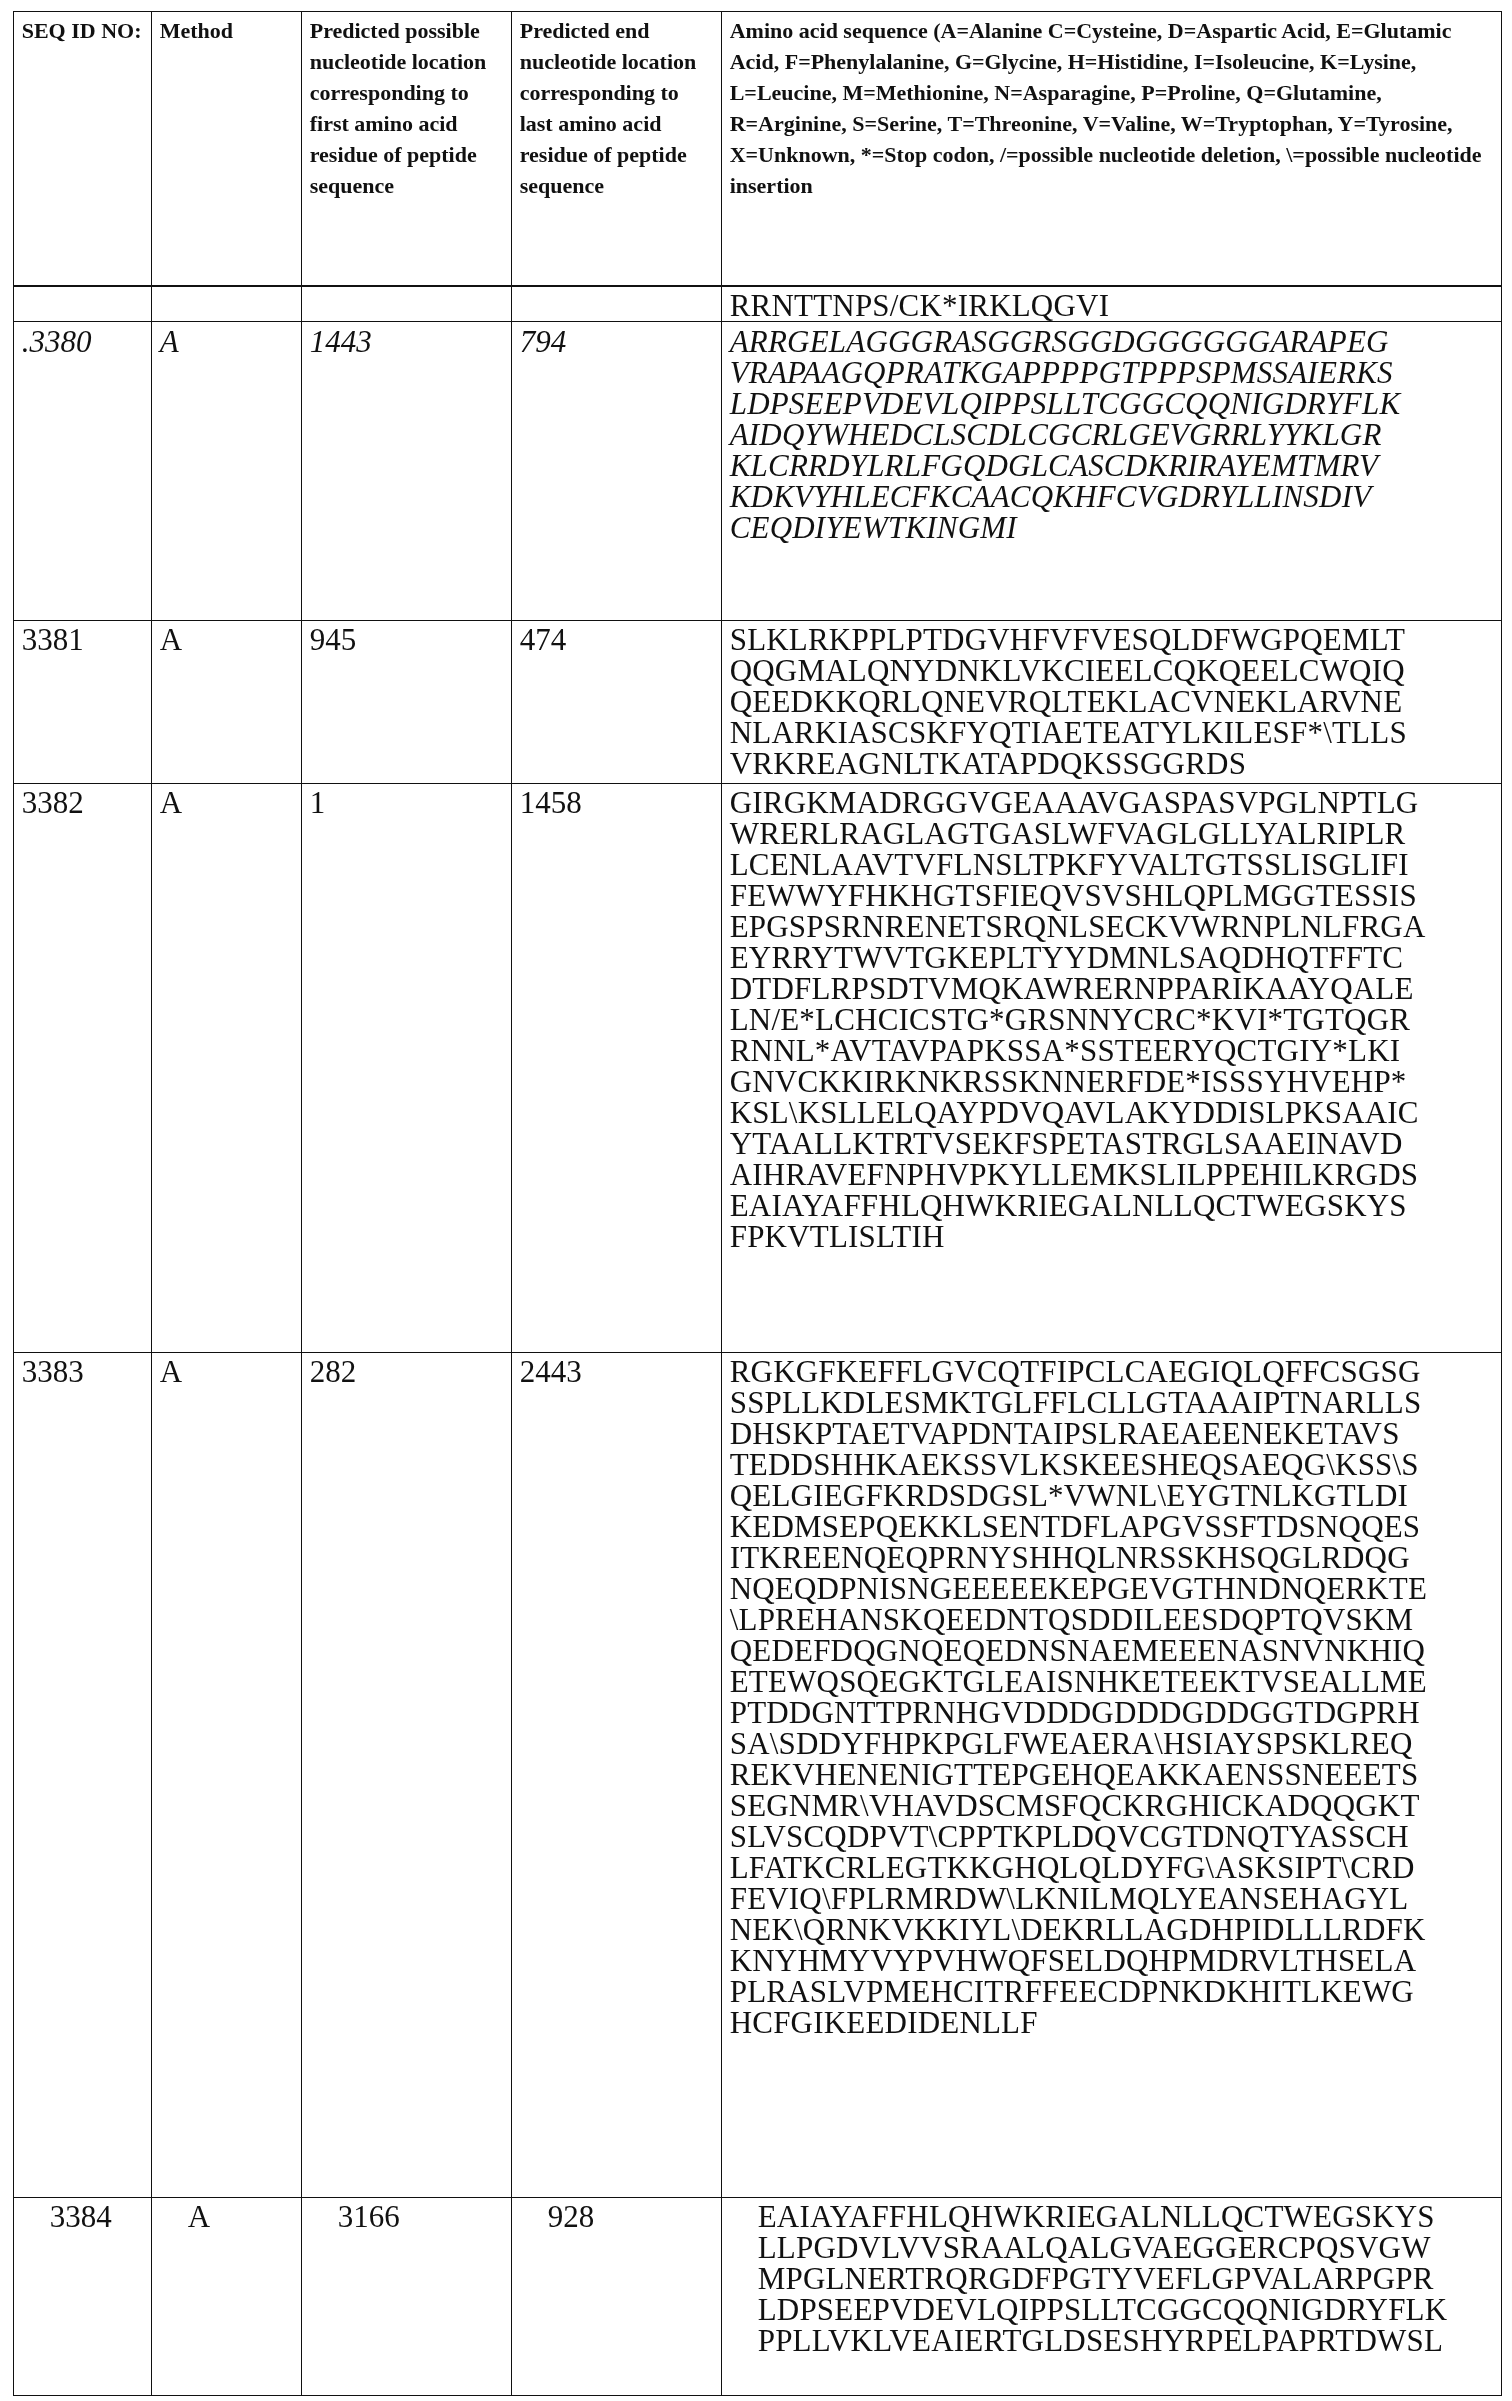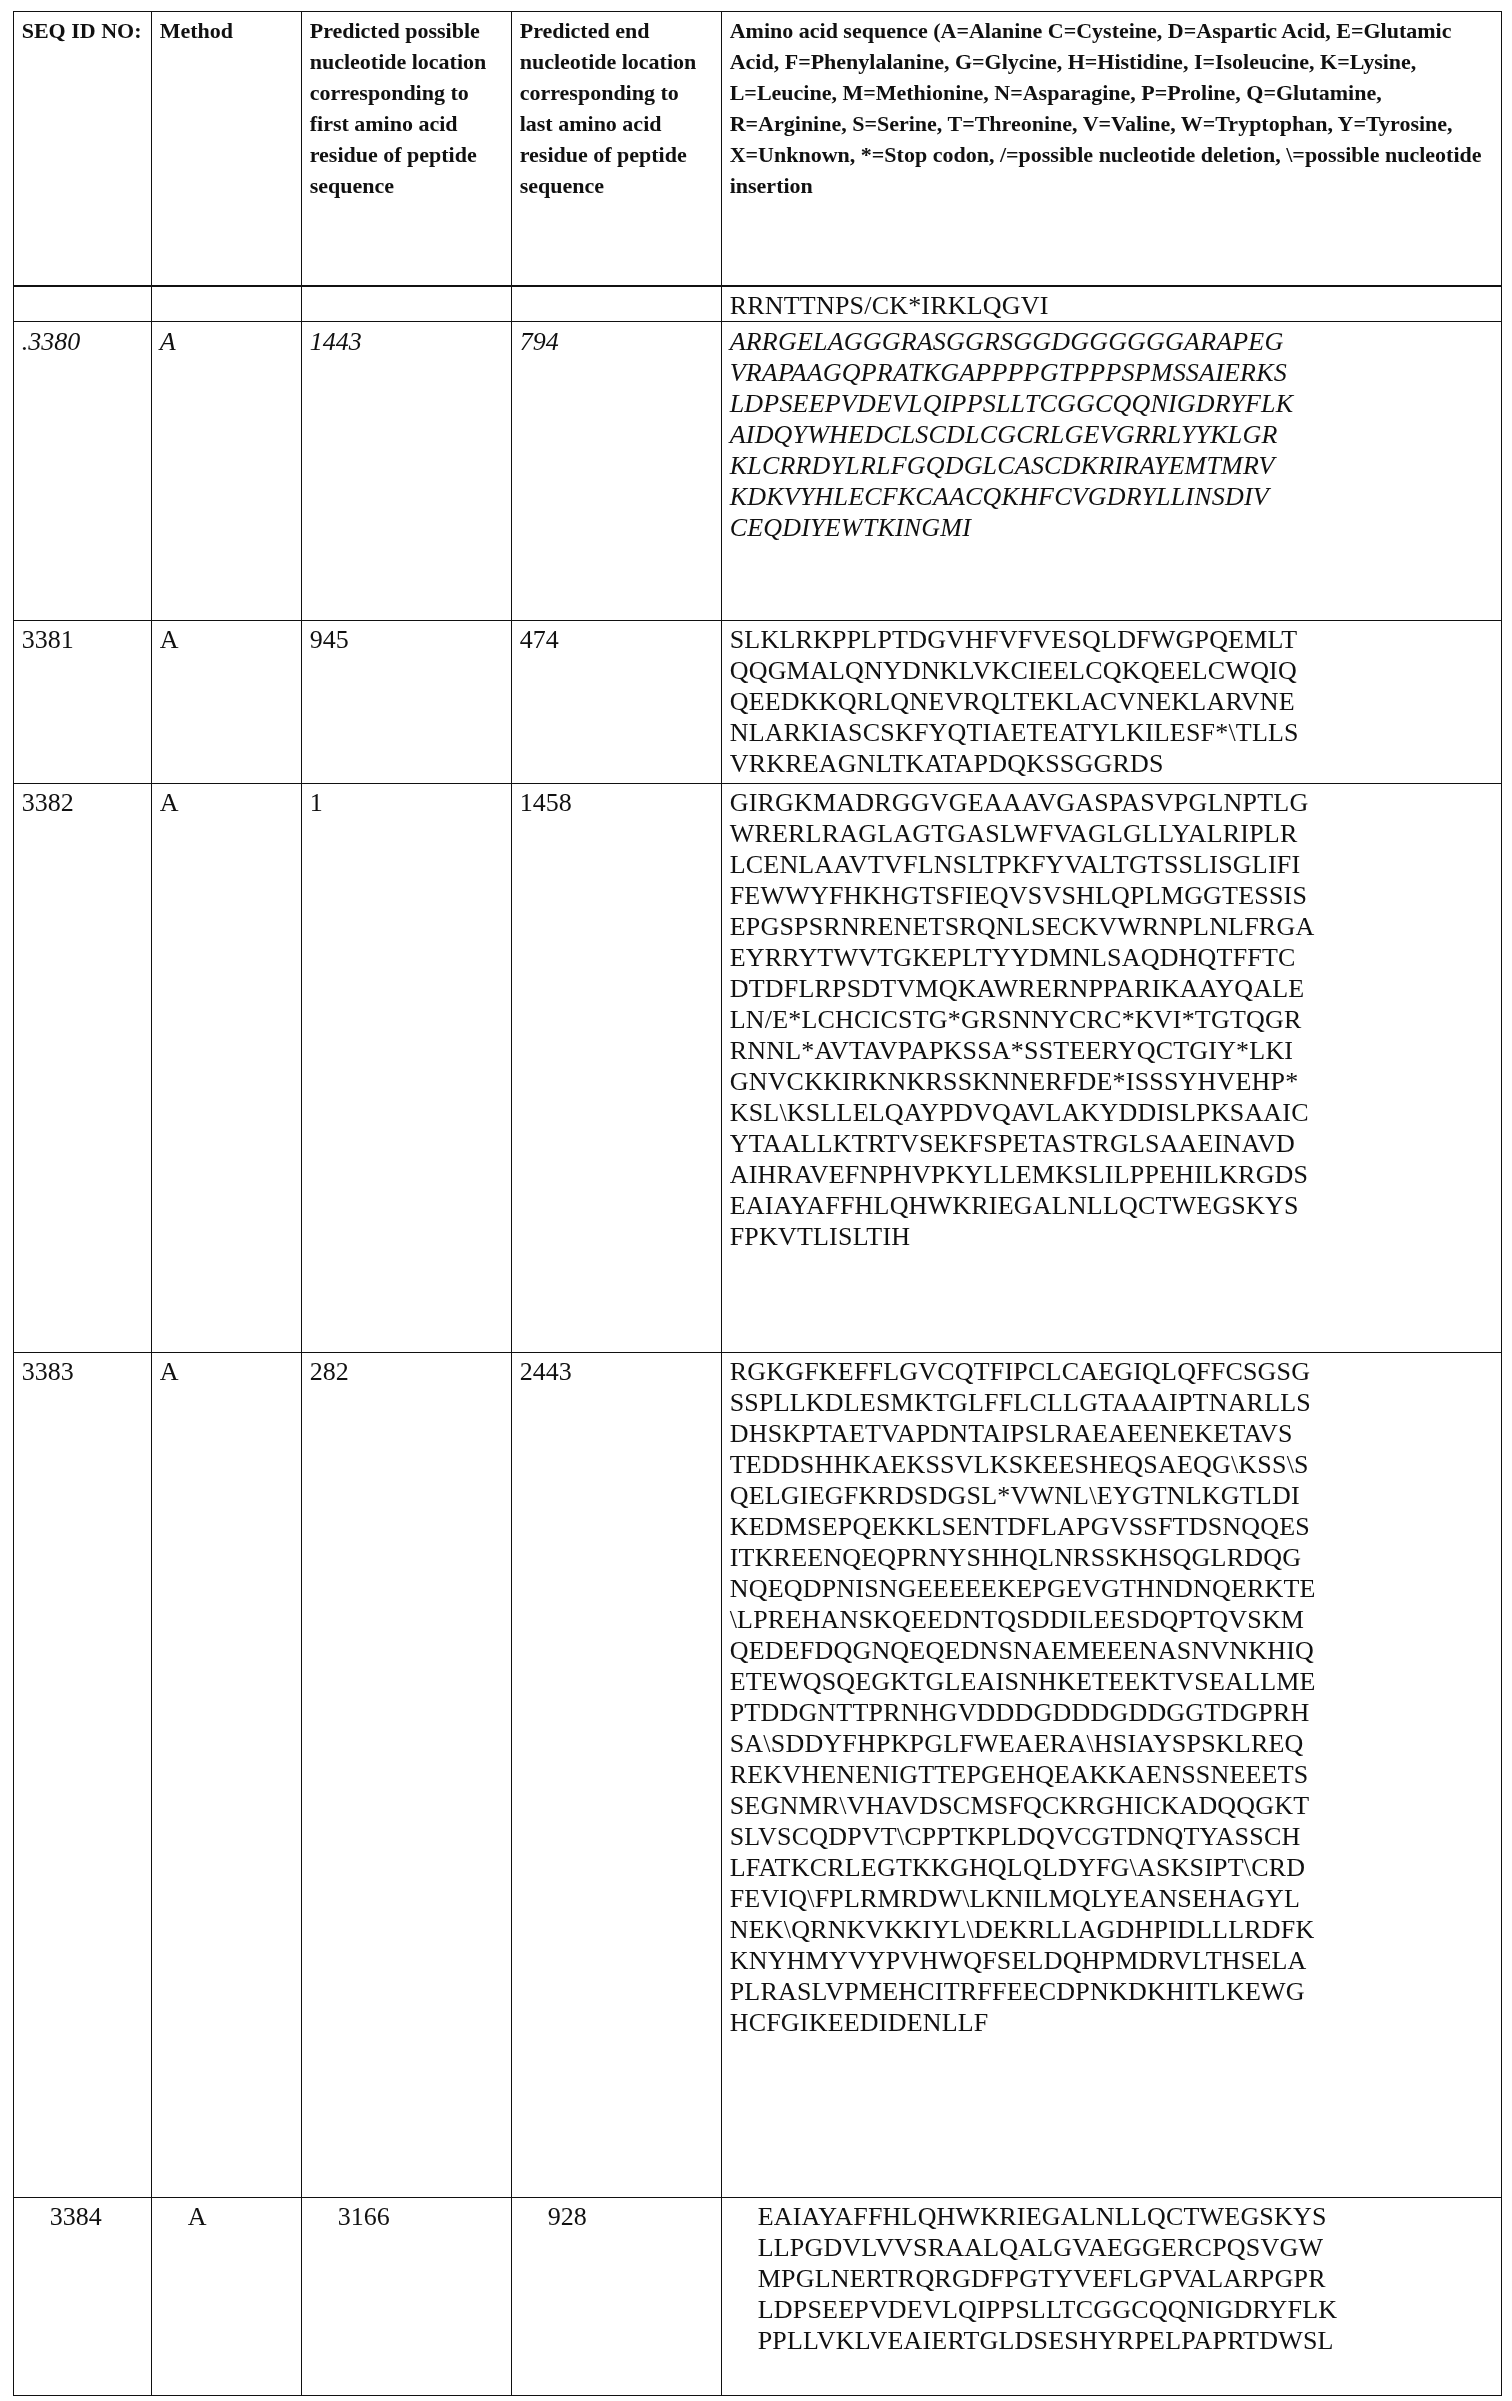--- a/index.html
+++ b/index.html
@@ -3,21 +3,21 @@
 <meta charset="utf-8">
 <style>
   html, body { margin: 0; padding: 0; background: #ffffff; }
   body { width: 1512px; height: 2401px; position: relative; overflow: hidden;
          font-family: "Liberation Serif", "DejaVu Serif", serif; color: #111; }
   table.seq { position: absolute; left: 12.7px; top: 11px; width: 1488px;
               border-collapse: collapse; table-layout: fixed; }
   table.seq td, table.seq th { border: 1.6px solid #111; vertical-align: top;
               padding: 3.2px 8px 0 8px; text-align: left; }
   th { font-weight: bold; font-size: 22px; line-height: 31px; }
-  td { font-size: 26px; line-height: 31px; font-weight: normal; }
+  td { font-size: 31px; line-height: 31px; font-weight: normal; }
   col.c1 { width: 138px; } col.c2 { width: 150px; } col.c3 { width: 210px; }
   col.c4 { width: 210px; } col.c5 { width: 780px; }
   tr.head th { height: 270px; }
   tr.hdr-sep td, tr.hdr-sep th { border-bottom-width: 2.4px; }
   tr.cont td { height: 28.6px; }
   tr.r3380 td { height: 294px; font-style: italic; }
   tr.r3381 td { height: 159px; }
   tr.r3382 td { height: 565px; margin-top: 19px; }
   tr.r3383 td { height: 841px; }
   tr.r3384 td { height: 194px; padding-left: 36px; }

